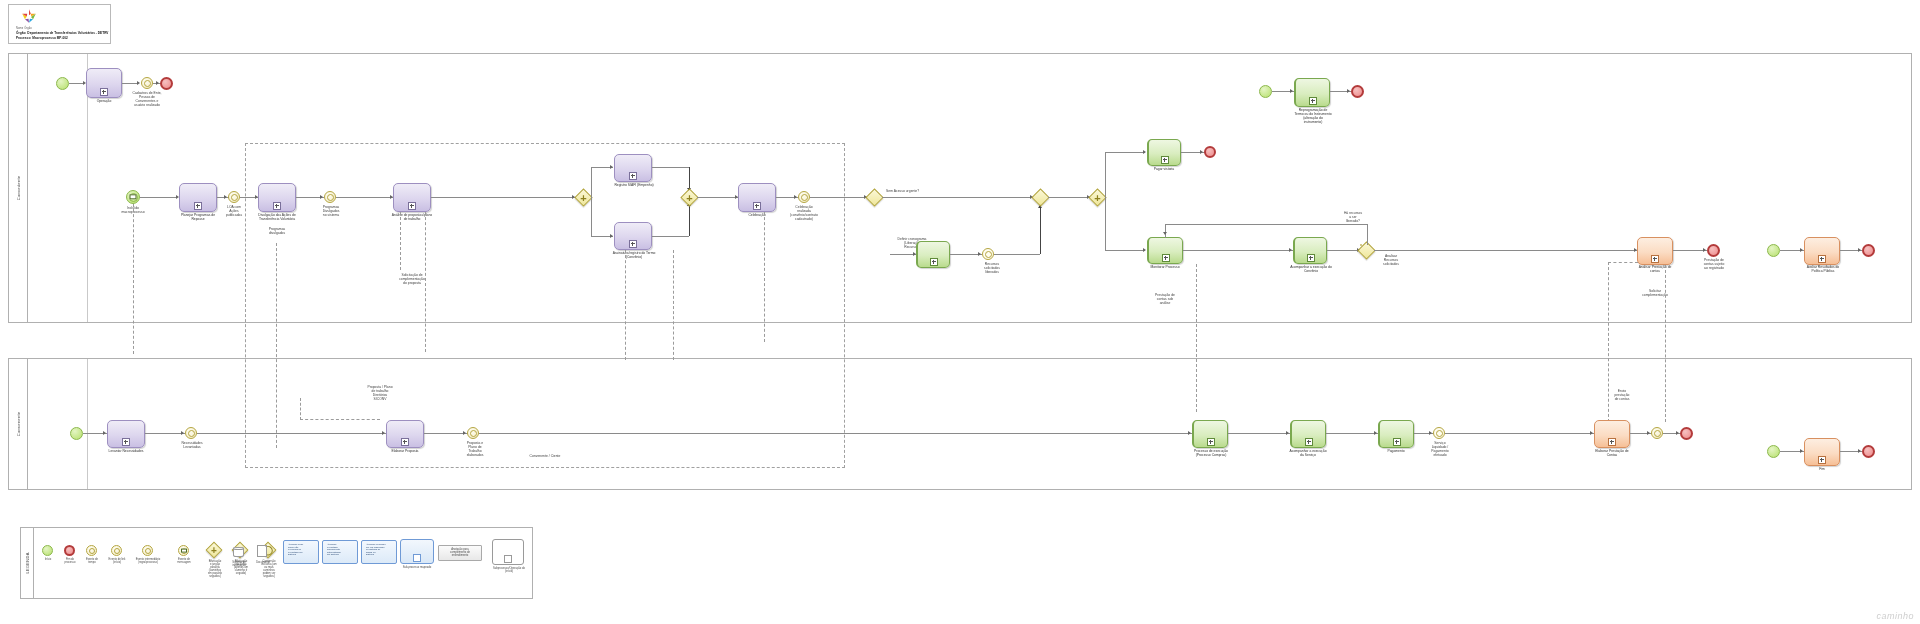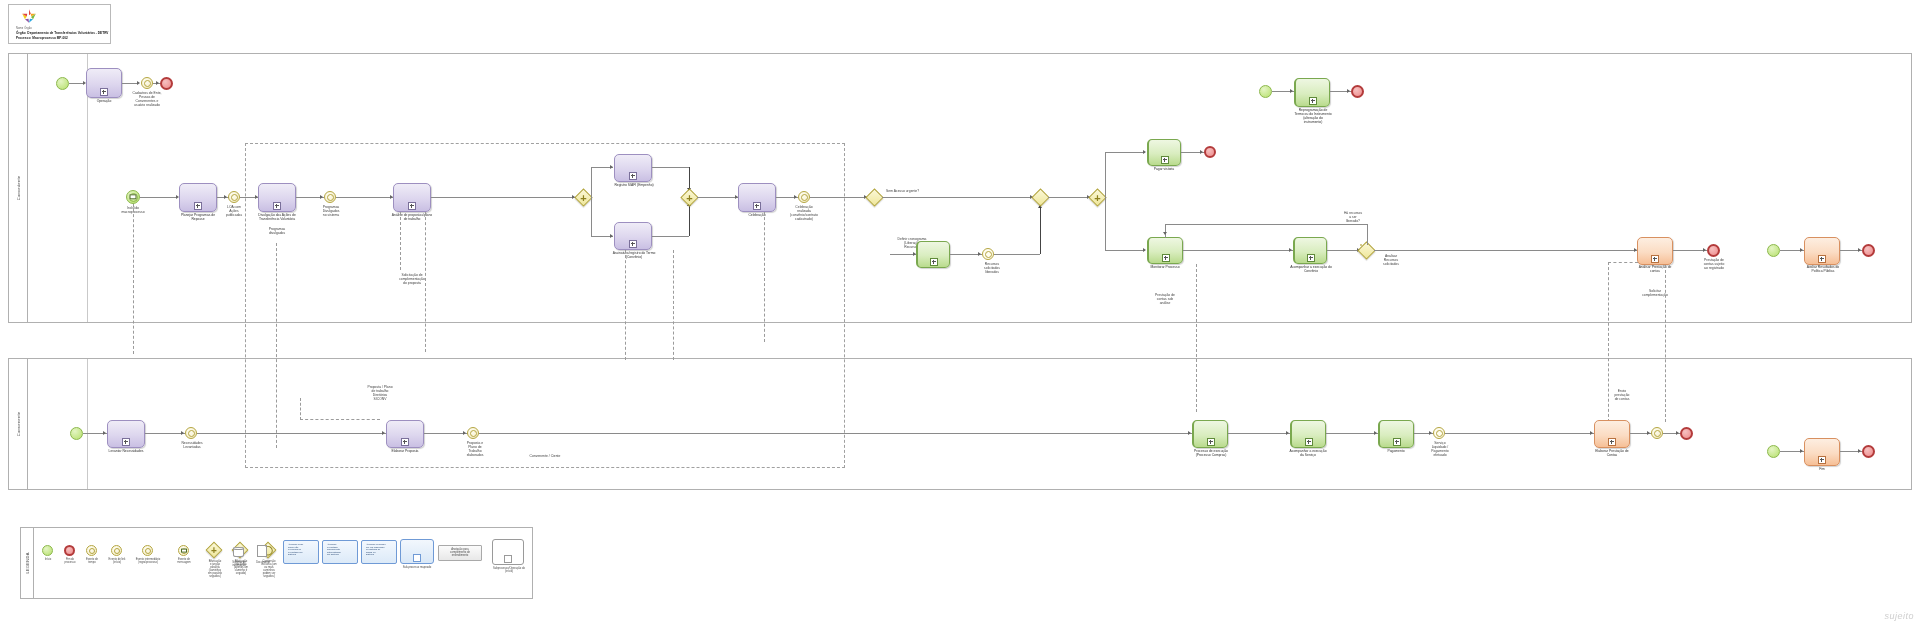--- a/index.html
+++ b/index.html
@@ -625,14 +625,14 @@
   <div class="legcap" style="left:438px;top:548px;width:44px;white-space:pre-line;">Anotação para
 complemento de
 entendimento</div>
 
   <div class="legbox plain" style="left:492px;top:539px;width:32px;height:26px;">
     <span style="position:absolute;left:50%;bottom:1.5px;transform:translateX(-50%);width:6px;height:6px;border:1px solid #9a9a9a;background:#fff;"></span>
   </div>
   <div class="legcap" style="left:482px;top:567px;width:54px;white-space:pre-line;">Subprocesso/Operação do
 (início)</div>
 
-  <div class="wm">sujeito</div>
+  <div class="wm">caminho</div>
 </div>
 
 </body></html>

